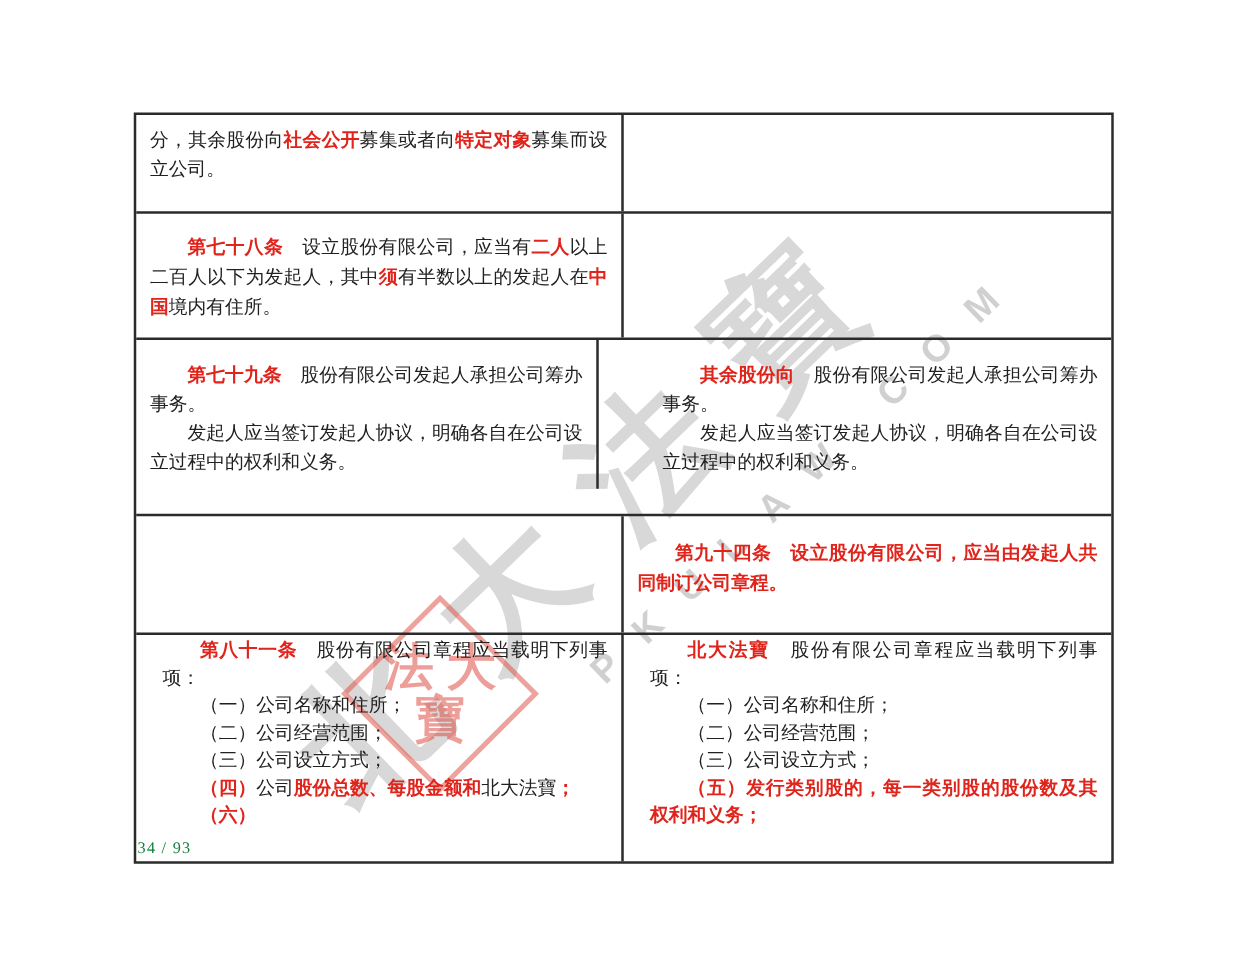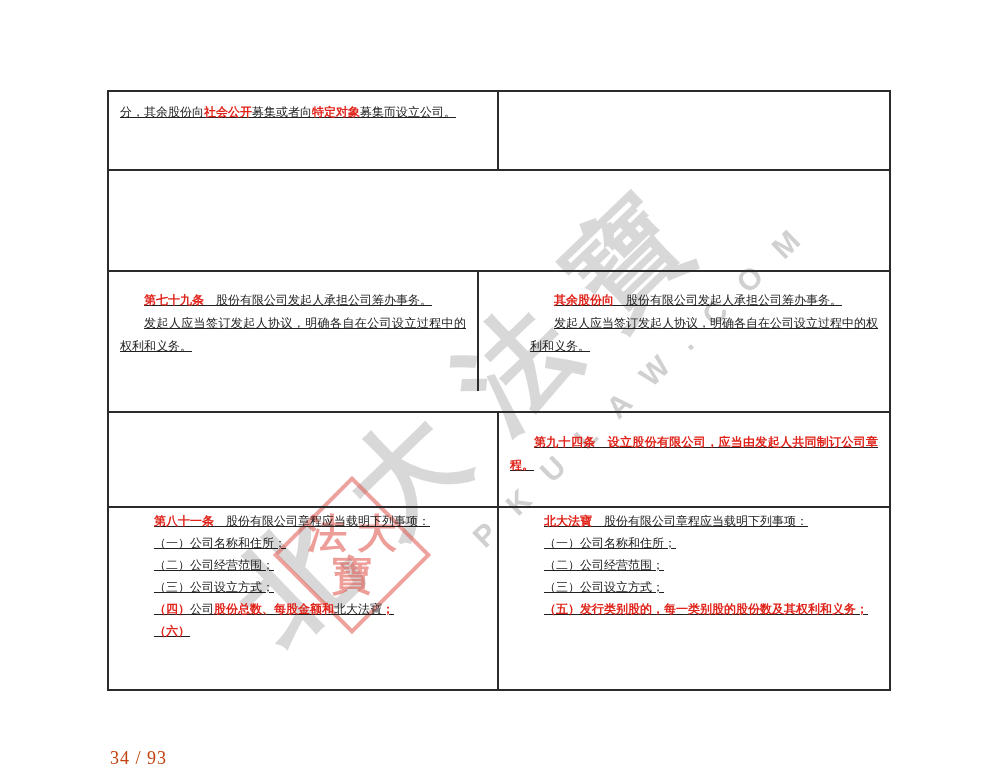--- a/index.html
+++ b/index.html
@@ -46,40 +46,40 @@
   }
   .trow{display:grid;grid-template-columns:1fr 1fr;box-sizing:border-box;}
   .trow + .trow{border-top:2px solid #2b2b2b;}
   .r1{height:77px;}
   .r2{height:101px;}
   .r3{height:121px;gap:40px;}
   .r4{height:95px;margin-top:20px;}
   .r5{height:183px;}
   .tcell{
     box-sizing:border-box;padding:10px 11px 0 11px;overflow:hidden;
-    font-size:12px;line-height:23px;color:#212121;text-decoration:underline;
+    font-size:15px;line-height:23px;color:#212121;
   }
   .tcell.left{border-right:2px solid #2b2b2b;}
   .r1 .tcell{padding-top:9px;}
   .r2 .tcell{padding-top:15px;}
   .r3 .tcell{padding-top:17px;}
   .r4 .tcell{padding-top:18px;}
   .r5 .tcell{padding-top:2px;line-height:22px;padding-left:21px;}
   .para{margin:0;text-align:justify;}
   .para.ind{text-indent:2em;}
   .tx{color:#212121;}
   .hl{
     color:#e0241b;font-weight:700;
     font-family:"Liberation Sans","DejaVu Sans",sans-serif;
   }
 
   
   .page-number{
-    position:absolute;left:110px;top:748px;z-index:1;
-    font-size:18px;color:#c2410c;letter-spacing:1px;
+    position:absolute;left:110px;top:670px;z-index:1;
+    font-size:13px;color:#15803d;letter-spacing:1px;
   }
 </style>
 </head>
 <body>
 
 <div class="page">
 
   <div class="wm-layer">
     <div class="wm-callig">北大法寶</div>
     <div class="wm-letters">PKULAW.COM</div>
@@ -91,20 +91,23 @@
     </div>
   </div>
 
   <div class="law-table" id="law-table">
       <div class="trow r1">
         <div class="tcell left">
           <p class="para"><span class="tx">分，其余股份向</span><span class="hl">社会公开</span><span class="tx">募集或者向</span><span class="hl">特定对象</span><span class="tx">募集而设立公司。</span></p>
         </div>
       </div>
       <div class="trow r2">
+        <div class="tcell left">
+          <p class="para ind"><span class="hl">第七十八条</span><span class="tx">　设立股份有限公司，应当有</span><span class="hl">二人</span><span class="tx">以上二百人以下为发起人，其中</span><span class="hl">须</span><span class="tx">有半数以上的发起人在</span><span class="hl">中国</span><span class="tx">境内有住所。</span></p>
+        </div>
       </div>
       <div class="trow r3">
         <div class="tcell left">
           <p class="para ind"><span class="hl">第七十九条</span><span class="tx">　股份有限公司发起人承担公司筹办事务。</span></p>
           <p class="para ind"><span class="tx">发起人应当签订发起人协议，明确各自在公司设立过程中的权利和义务。</span></p>
         </div>
         <div class="tcell right">
           <p class="para ind"><span class="hl">其余股份向</span><span class="tx">　股份有限公司发起人承担公司筹办事务。</span></p>
           <p class="para ind"><span class="tx">发起人应当签订发起人协议，明确各自在公司设立过程中的权利和义务。</span></p>
         </div>

